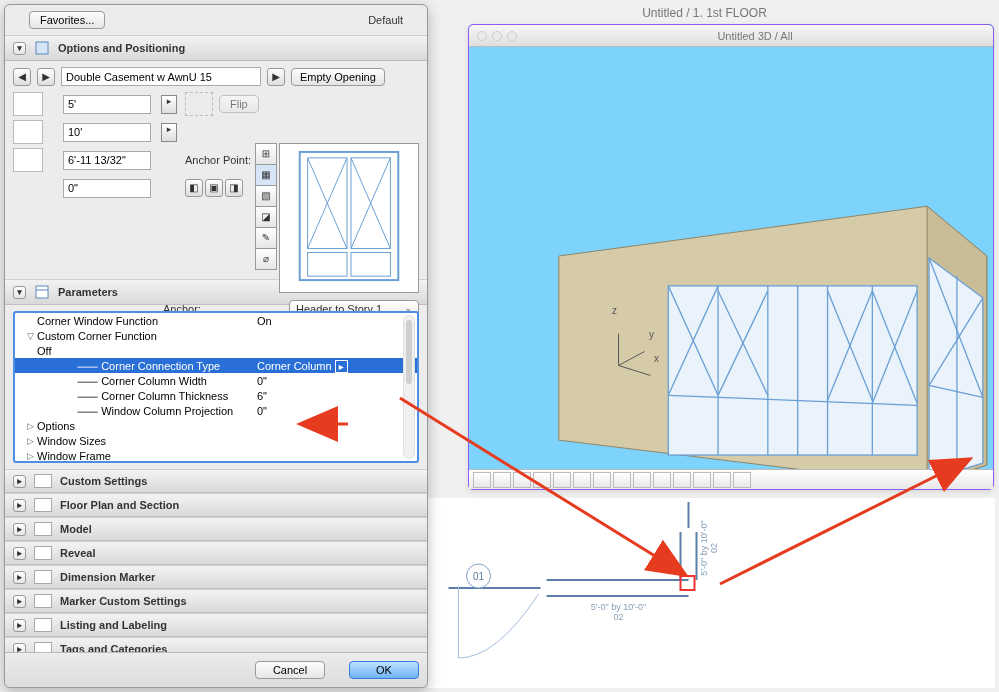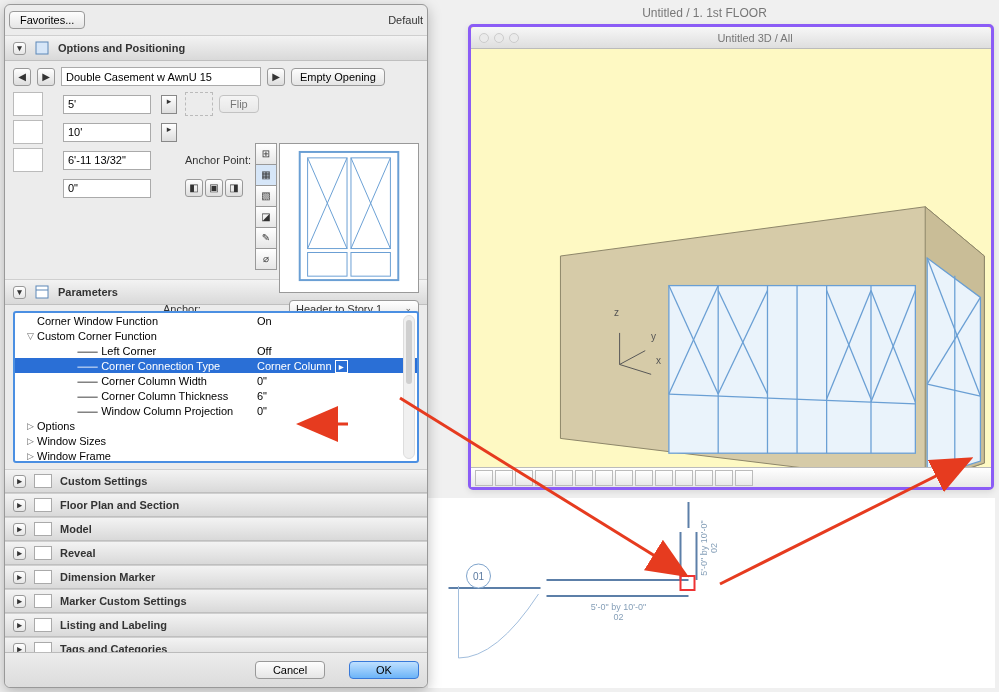--- a/index.html
+++ b/index.html
@@ -10,21 +10,21 @@
     position: absolute; left: 4px; top: 4px; width: 424px; height: 684px;
     background: #ececec; border: 1px solid #999; border-radius: 6px;
     box-shadow: 0 4px 14px rgba(0,0,0,.25);
   }
   .titlebar {
     height: 22px; border-bottom: 1px solid #bbb;
     background: linear-gradient(#f7f7f7,#dadada);
     border-radius: 6px 6px 0 0;
     font-size: 11px; color:#444; padding:4px 8px;
   }
-  .top-row { display:flex; padding:6px 4px; gap:6px; align-items:center; }
+  .top-row { display:flex; padding:6px 24px; gap:6px; align-items:center; }
   .btn {
     font-size:11px; padding:2px 10px; border:1px solid #999; border-radius:4px;
     background: linear-gradient(#fdfdfd,#e5e5e5); cursor:pointer;
   }
   .btn.primary { background: linear-gradient(#bfe0ff,#6cb4f8); border-color:#3879d9;}
   .grow { flex:1; }
 
   .sec-header {
     display:flex; align-items:center; gap:8px; padding:4px 8px;
     background: linear-gradient(#f3f3f3,#d9d9d9);
@@ -84,21 +84,21 @@
 
   .footer { position:absolute; bottom:0; left:0; right:0; padding:8px;
     display:flex; justify-content:flex-end; gap:24px;
     border-top:1px solid #bbb; background:linear-gradient(#ececec,#dcdcdc); border-radius:0 0 6px 6px;}
   .footer .btn { min-width:70px; }
 
   
   .maintitle { position:absolute; left:430px; top:6px; right:20px; text-align:center;
     font-size:12px; color:#777; }
   .subwin { position:absolute; left:468px; top:24px; width:526px; height:466px;
-    background:#fef9c3; border:3px solid #8b5cf6; border-radius:5px; box-shadow:0 2px 6px rgba(0,0,0,.1);}
+    background:#7dd3fc; border:1px solid #8b5cf6; border-radius:5px; box-shadow:0 2px 6px rgba(0,0,0,.1);}
   .subwin .swtitle { height:22px; background:linear-gradient(#f7f7f7,#dedede);
     border-bottom:1px solid #bbb; border-radius:5px 5px 0 0; font-size:11px;color:#777;
     display:flex; align-items:center; }
   .traffic { display:flex; gap:5px; padding-left:8px;}
   .tlight { width:10px;height:10px;border-radius:50%; background:#eaeaea; border:1px solid #ccc;}
   .swtitle span.t { flex:1; text-align:center;}
   .toolbar3d {
     position:absolute; left:0; right:0; bottom:0; height:20px;
     border-top:1px solid #bbb; background:linear-gradient(#fff,#e8e8e8);
     display:flex; align-items:center; padding:0 4px; gap:2px;
@@ -344,21 +344,20 @@
         <span class="pname ">Corner Window Function</span>
         <span class="pval">On</span>
       </div>
       <div class="prow">
         <span class="tree">▽</span>
         <span class="pname ">Custom Corner Function</span>
         <span class="pval"></span>
       </div>
       <div class="prow">
         <span class="tree"></span>
-        <span class="pname indent2">⸺ Left Corner</span>
         <span class="pval">Off</span>
       </div>
       <div class="prow sel">
         <span class="tree"></span>
         <span class="pname indent2">⸺ Corner Connection Type</span>
         <span class="pval">Corner Column <span class="pop">▸</span></span>
       </div>
       <div class="prow">
         <span class="tree"></span>
         <span class="pname indent2">⸺ Corner Column Width</span>

